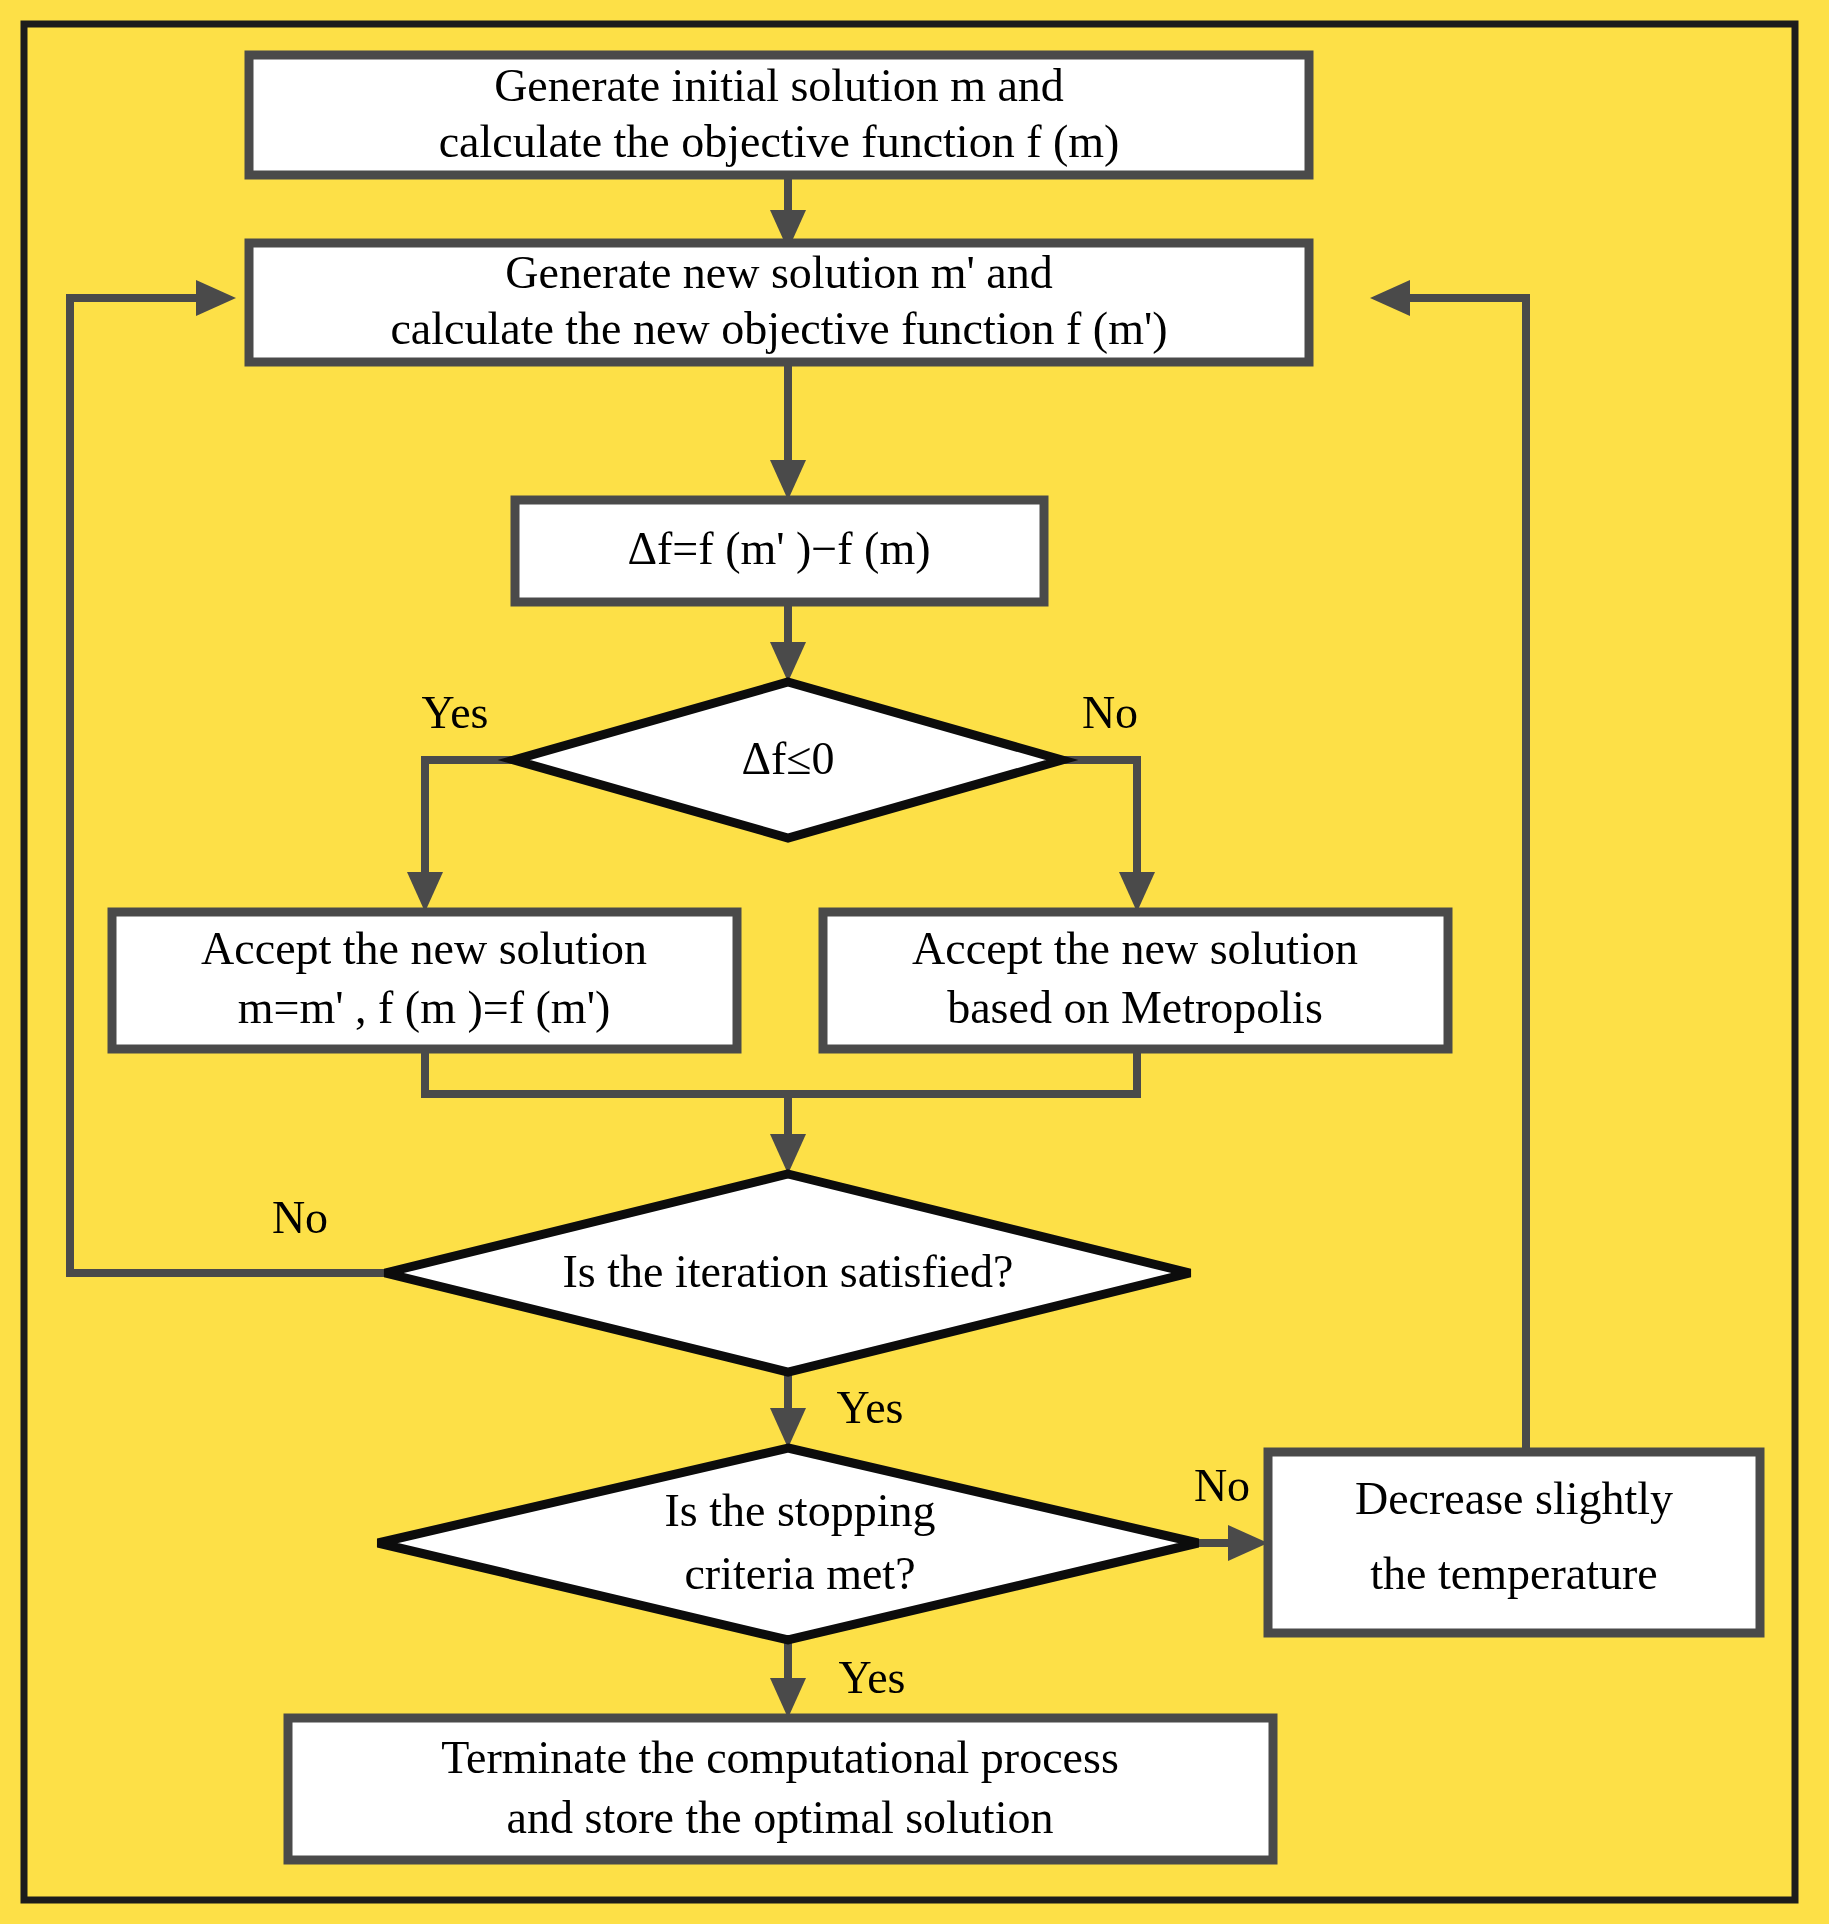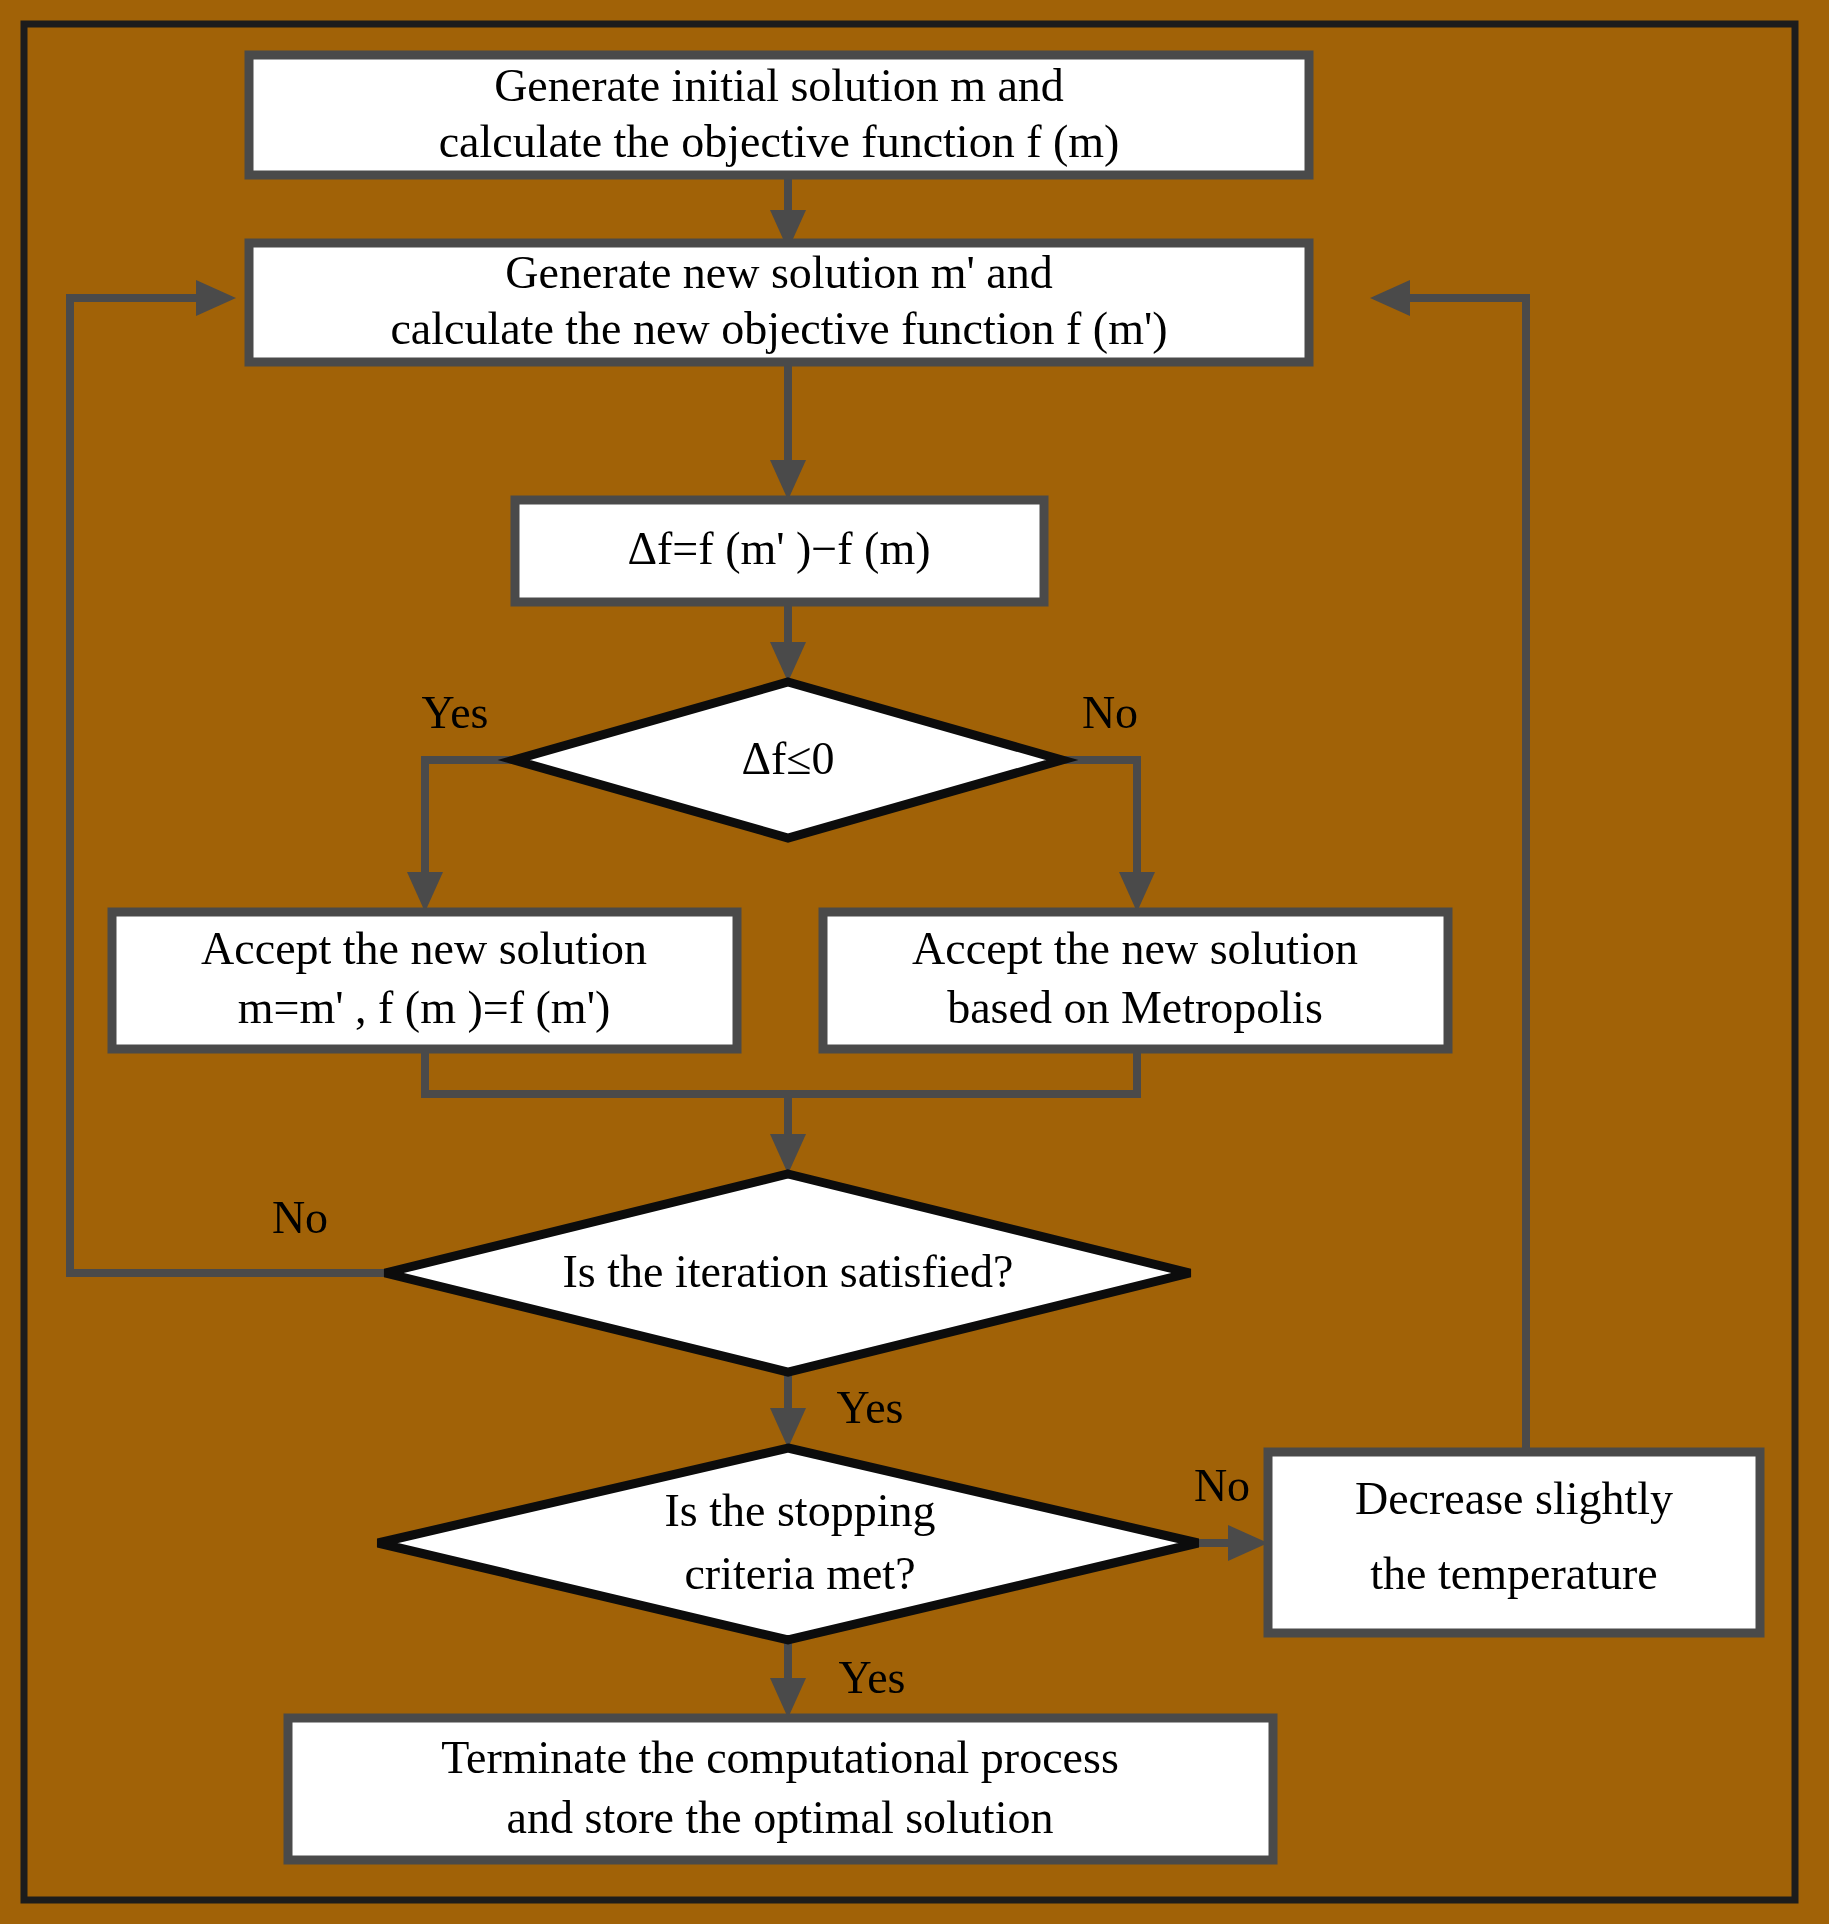--- a/index.html
+++ b/index.html
@@ -4,21 +4,21 @@
 <style>
   html, body {
     margin: 0;
     padding: 0;
     background: #ffffff;
   }
   #page {
     position: relative;
     width: 1829px;
     height: 1924px;
-    background: #a16207;
+    background: #fde047;
     font-family: "Liberation Serif", "DejaVu Serif", serif;
     overflow: hidden;
   }
   #flow-svg {
     position: absolute;
     left: 0;
     top: 0;
     width: 1829px;
     height: 1924px;
   }

